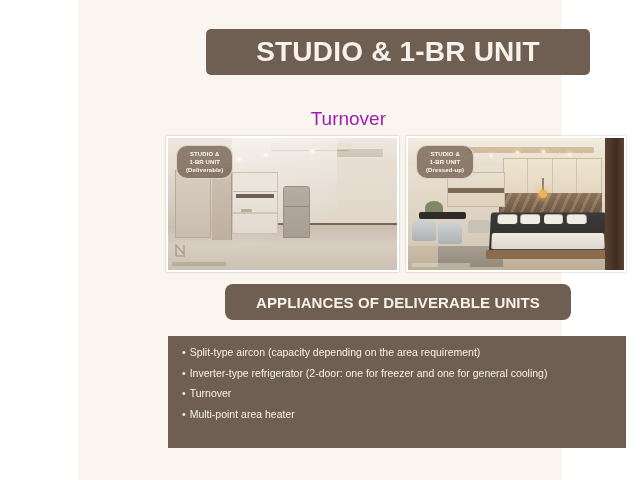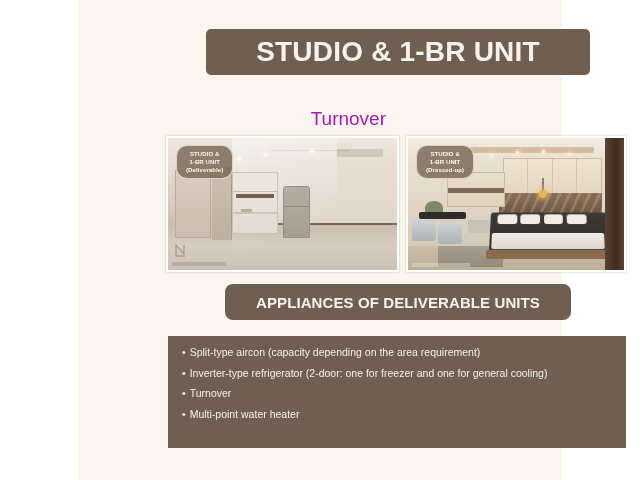--- a/index.html
+++ b/index.html
@@ -443,19 +443,19 @@
         <li>
           <span class="dot">•</span><span>Split-type aircon (capacity depending on the area requirement)</span>
         </li>
         <li>
           <span class="dot">•</span><span>Inverter-type refrigerator (2-door: one for freezer and one for general cooling)</span>
         </li>
         <li>
           <span class="dot">•</span><span>Turnover</span>
         </li>
         <li>
-          <span class="dot">•</span><span>Multi-point water heater</span>
+          <span class="dot">•</span><span>Multi-point area heater</span>
         </li>
       </ul>
     </div>
 
   </div>
 </div>
 
 </body></html>

